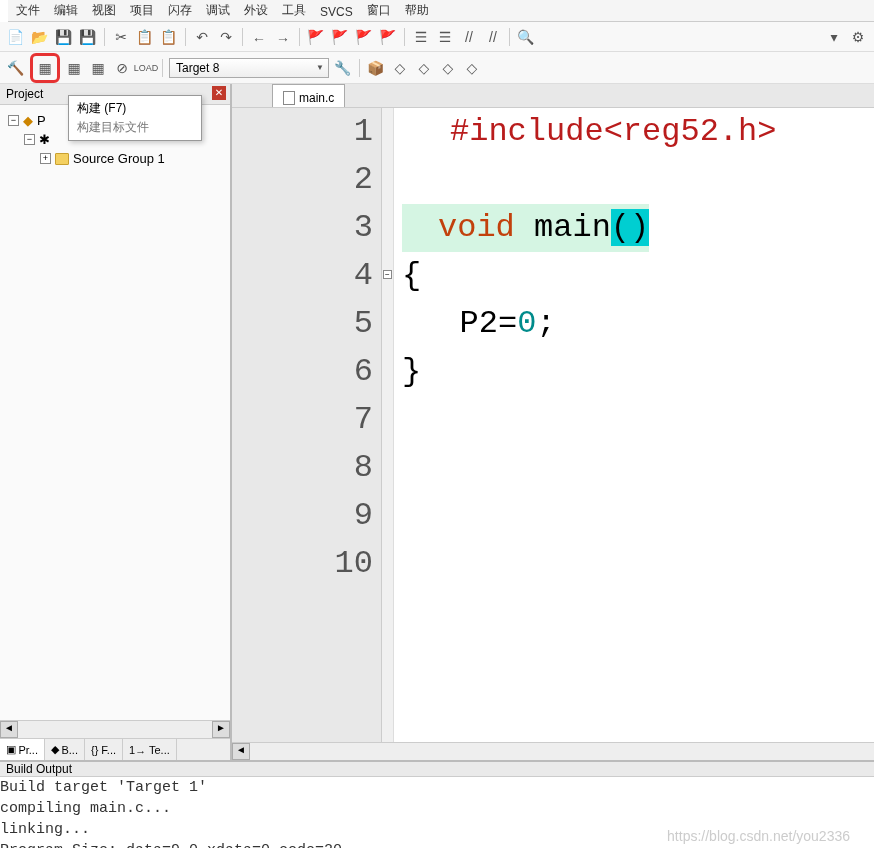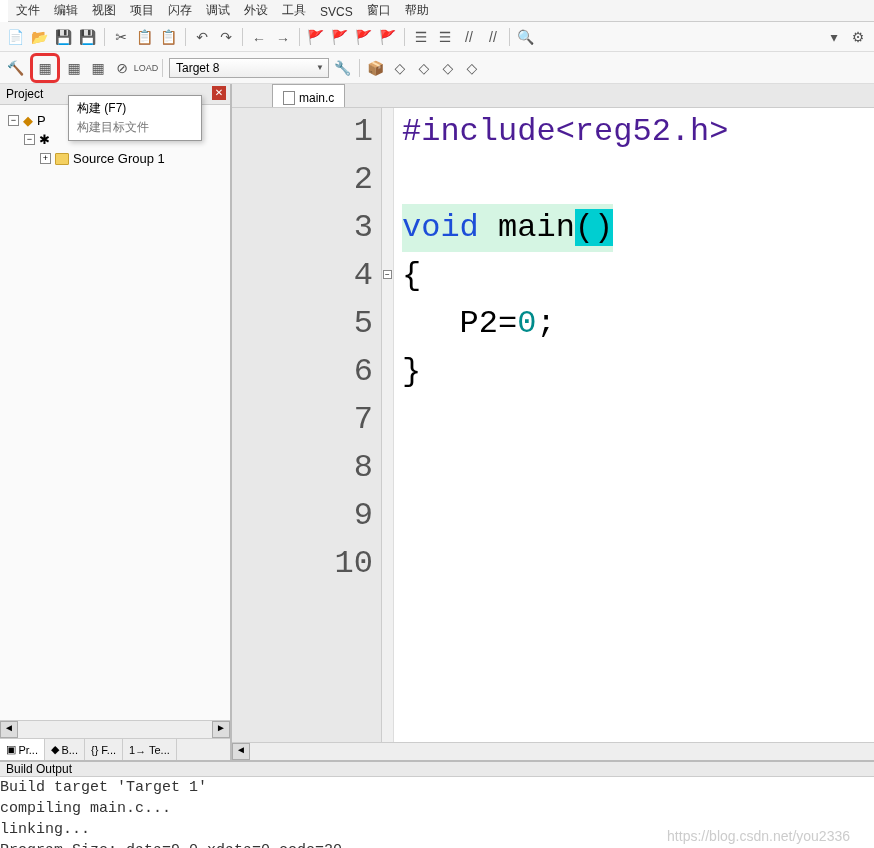--- a/index.html
+++ b/index.html
@@ -33,22 +33,22 @@
 .etab { background: #fff; border: 1px solid #aaa; border-bottom: none; padding: 2px 10px; font-size: 12px; display: flex; align-items: flex-end; gap: 4px; }
 .file-icon { width: 12px; height: 14px; border: 1px solid #888; background: #fff; position: relative; }
 .code-area { flex: 1; display: flex; font-family: Consolas, "Courier New", monospace; font-size: 32px; overflow: hidden; }
 .gutter { width: 150px; background: #e8e8e8; text-align: right; padding-right: 8px; color: #555; border-right: 1px solid #ccc; }
 .gutter div { height: 48px; line-height: 48px; }
 .fold-col { width: 12px; background: #f0f0f0; border-right: 1px solid #ddd; }
 .fold-mark { height: 48px; position: relative; }
 .fold-box { position: absolute; left: 1px; top: 18px; width: 9px; height: 9px; border: 1px solid #888; background: #fff; font-size: 8px; line-height: 7px; text-align: center; }
 .code-lines { padding-left: 8px; }
 .code-lines div { height: 48px; line-height: 48px; white-space: pre; }
-.kw-pp { color: #4c1d95; }
-.kw { color: #1d4ed8; }
+.kw-pp { color: #b91c1c; margin-left: 48px; }
+.kw { color: #c2410c; margin-left: 36px; }
 .num { color: #008b8b; }
 .hl-line { background: #d5f5e3; display: inline-block; }
 .hl-paren { background: #00ced1; }
 .editor-hscroll { height: 18px; background: #eee; border-top: 1px solid #ccc; display: flex; }
 .editor-hscroll .hscroll-btn { width: 18px; }
 .build-output { border-top: 2px solid #bbb; }
 .bo-header { background: #eaeaea; padding: 0 6px; font-size: 12px; border-bottom: 1px solid #ccc; }
 .bo-body { padding: 0; font-family: Consolas, "Courier New", monospace; font-size: 15px; color: #333; line-height: 1.4; white-space: pre; }
 .watermark { position: absolute; right: 24px; bottom: 4px; color: #ccc; font-size: 14px; }
 .arrow-dd { position: absolute; right: 4px; top: 4px; font-size: 8px; color: #555; }

